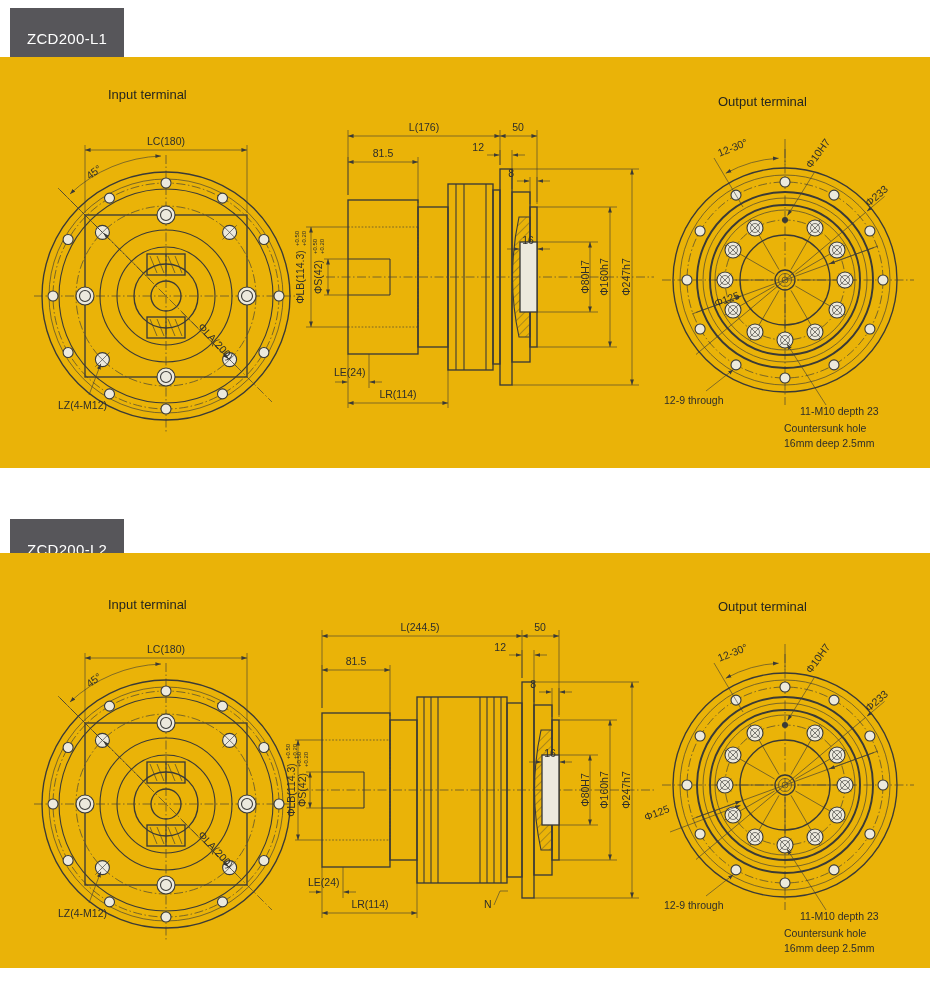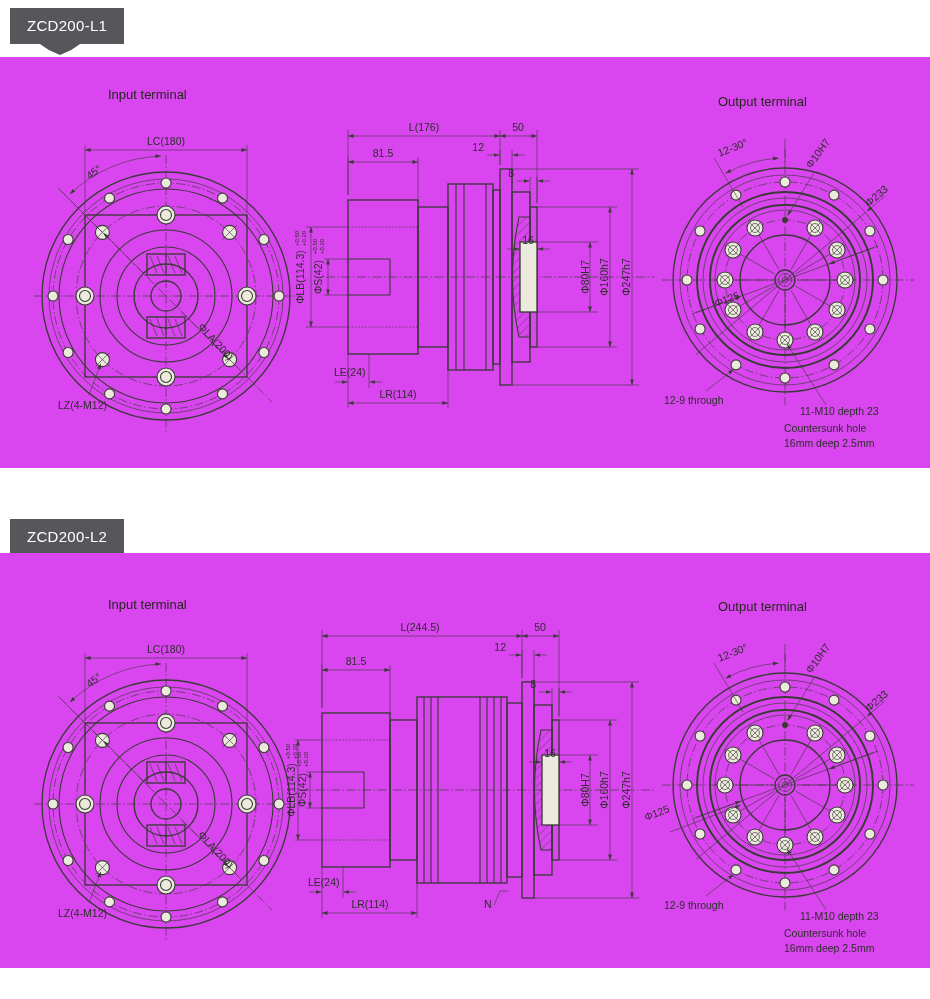--- a/index.html
+++ b/index.html
@@ -1,20 +1,20 @@
 <!DOCTYPE html>
 <html><head>
 <meta charset="utf-8">
 <style>
   html,body{margin:0;padding:0;background:#ffffff;}
   .page{position:relative;width:930px;height:999px;background:#ffffff;overflow:hidden;
         font-family:"Liberation Sans",sans-serif;}
-  .panel{position:absolute;left:0;width:930px;background:#d946ef;}
+  .panel{position:absolute;left:0;width:930px;background:#eab308;}
   .tag{position:absolute;left:10px;background:#57565a;color:#fff;height:28px;line-height:28px;
-       padding:4px 17px;font-size:15px;letter-spacing:.3px;}
+       padding:17px 17px;font-size:15px;letter-spacing:.3px;}
   .tag-point{position:absolute;left:30px;top:100%;width:40px;height:11px;background:#57565a;
        clip-path:polygon(0 0,100% 0,78% 55%,50% 100%,22% 55%);}
   .vtitle{position:absolute;font-size:13px;color:#26261f;white-space:nowrap;}
   .abs{position:absolute;}
   svg{overflow:visible;}
   .draw{stroke:#3a3a37;fill:none;stroke-width:1.1px;}
   .draw text{stroke:none;fill:#2e2e2b;font-family:"Liberation Sans",sans-serif;}
   .t10{font-size:10.5px;} .t6{font-size:6px;}
   .md{stroke-width:1.35px;} .th{stroke-width:1.9px;} .tn{stroke-width:.65px;}
   .dm{stroke-width:.6px;}

